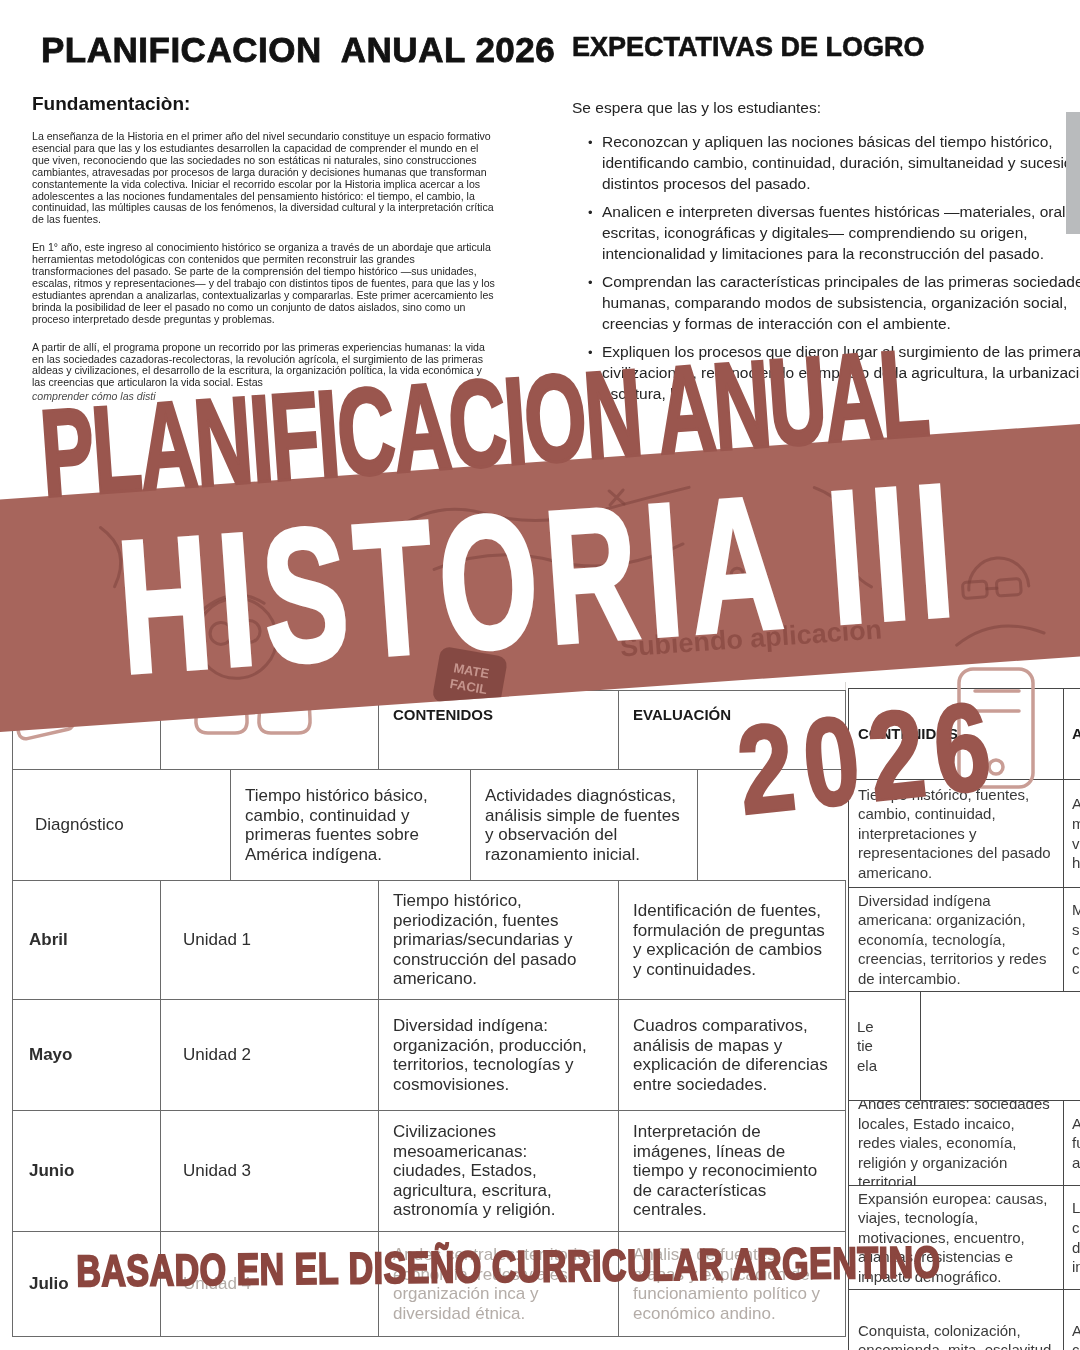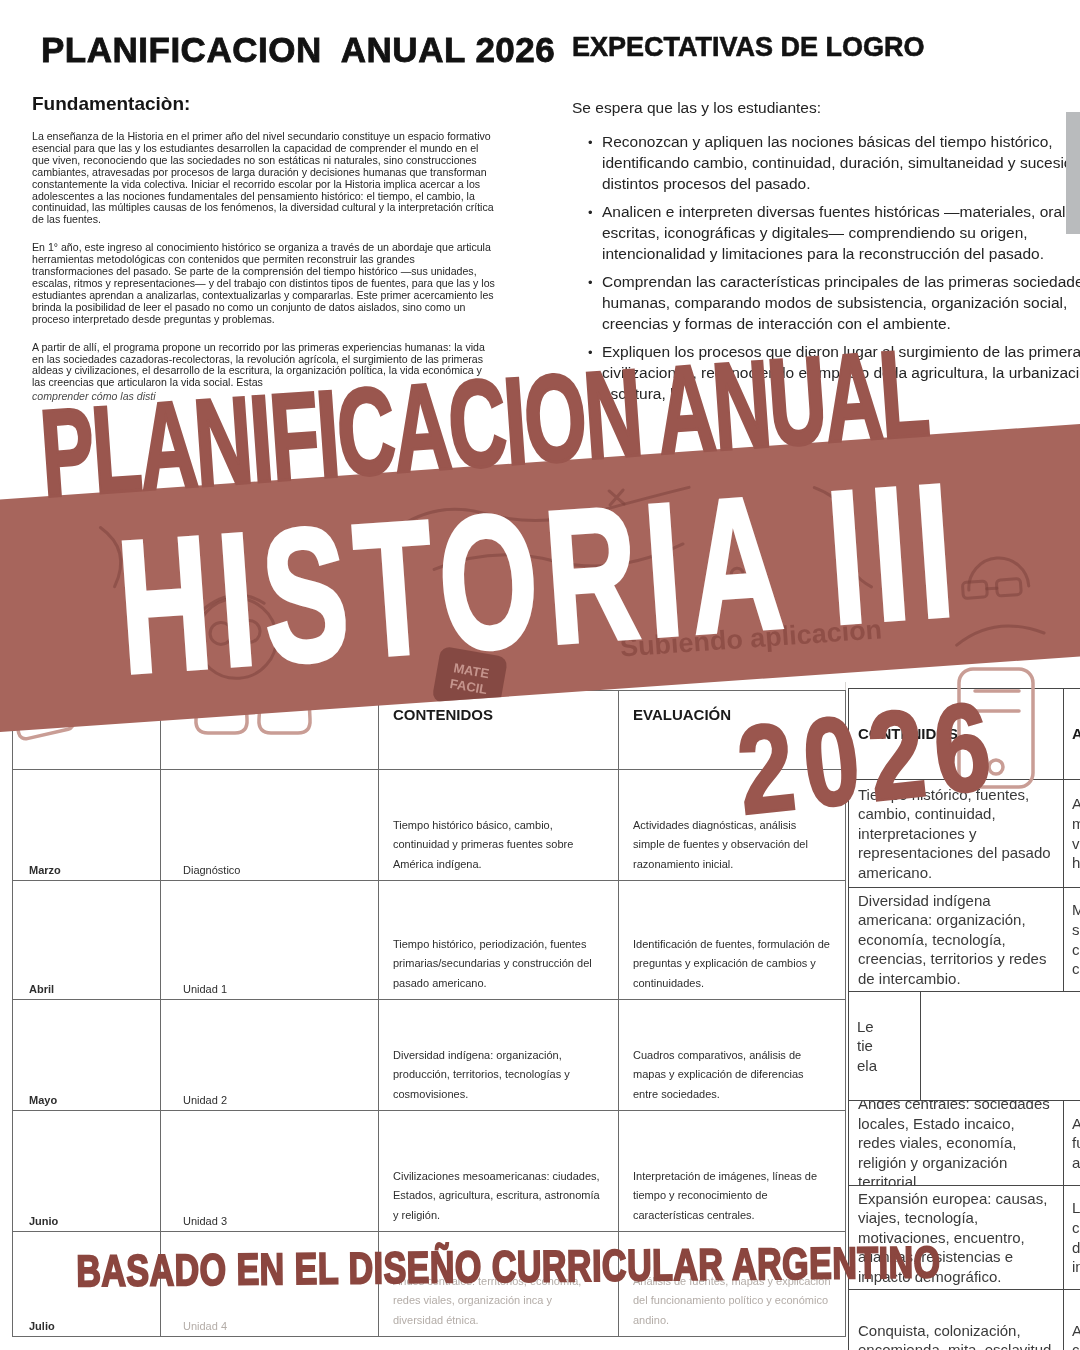--- a/index.html
+++ b/index.html
@@ -23,22 +23,22 @@
   .bullet .marker{flex:0 0 14px;}
   .bullet .marker::before{content:"•";font-size:13px;}
   .grey-strip{position:absolute;left:1066px;top:112px;width:14px;height:122px;background:#b9bbbd;z-index:1;}
   .page-seam{position:absolute;left:845px;top:682px;width:1px;height:652px;background:#d8d5d2;z-index:1;}
 
   
   .ltable{position:absolute;left:12px;top:690px;width:833px;z-index:3;
           border-left:1px solid #6a6a6a;border-top:1px solid #6a6a6a;background:#fff;}
   .ltable .trow{display:flex;border-bottom:1px solid #6a6a6a;}
   .ltable .tcell{border-right:1px solid #6a6a6a;box-sizing:border-box;
-                 display:flex;flex-direction:column;justify-content:flex-end;overflow:hidden;
-                 font-size:11px;line-height:19.5px;color:#2e2e2e;}
+                 display:flex;flex-direction:column;justify-content:center;overflow:hidden;
+                 font-size:17px;line-height:19.5px;color:#2e2e2e;}
   .ltable .thead .tcell{justify-content:flex-start;padding-top:14px;font-weight:bold;font-size:15px;color:#1a1a1a;}
   .c-month{width:148px;padding-left:16px;font-weight:bold;}
   .c-unit{width:218px;padding-left:22px;}
   .c-cont{width:240px;padding:6px 14px;}
   .c-eval{width:227px;padding:6px 14px;}
   .faded{color:#b4adA8 !important;color:#b4ada8 !important;}
 
   .rtable{position:absolute;left:848px;top:688px;width:287px;z-index:2;
           border-left:1.5px solid #474747;border-top:1.5px solid #474747;background:#fff;}
   .rtable .trow{display:flex;border-bottom:1.5px solid #474747;}
@@ -117,23 +117,20 @@
           <div></div>
         </div>
         <div class="tcell c-cont">
           <div>CONTENIDOS</div>
         </div>
         <div class="tcell c-eval">
           <div>EVALUACIÓN</div>
         </div>
       </div>
       <div class="trow" style="height: 110px;">
-        <div class="tcell c-month">
-          <div>Marzo</div>
-        </div>
         <div class="tcell c-unit">
           <div>Diagnóstico</div>
         </div>
         <div class="tcell c-cont">
           <div>Tiempo histórico básico, cambio, continuidad y primeras fuentes sobre América indígena.</div>
         </div>
         <div class="tcell c-eval">
           <div>Actividades diagnósticas, análisis simple de fuentes y observación del razonamiento inicial.</div>
         </div>
       </div>

